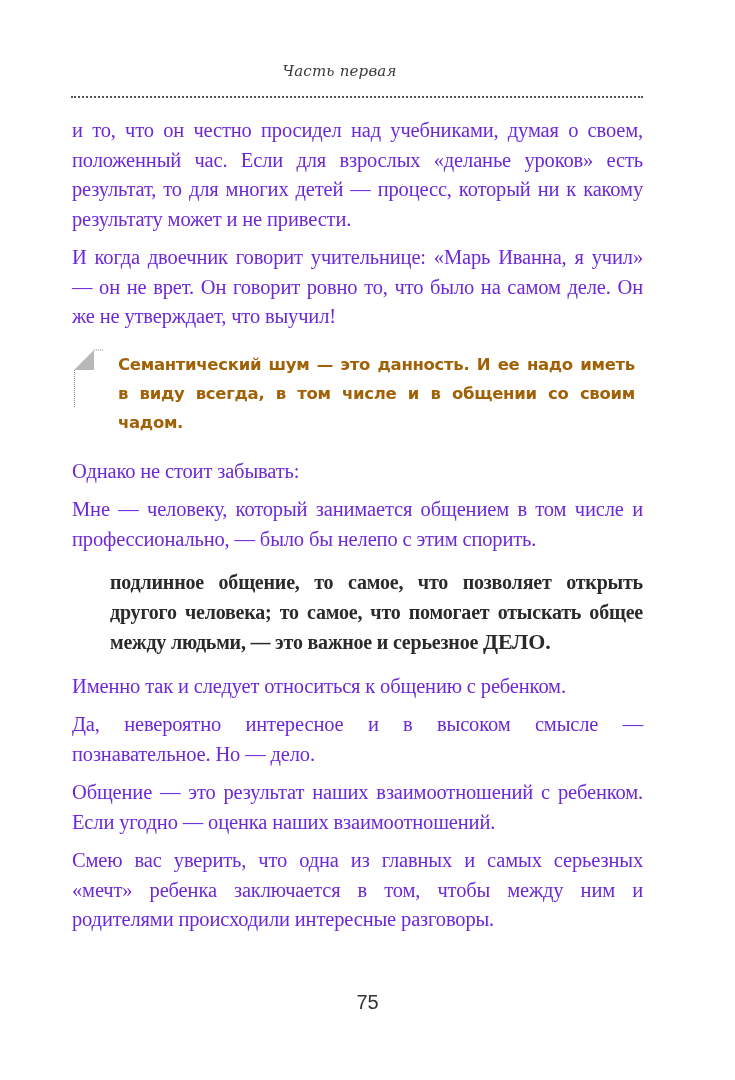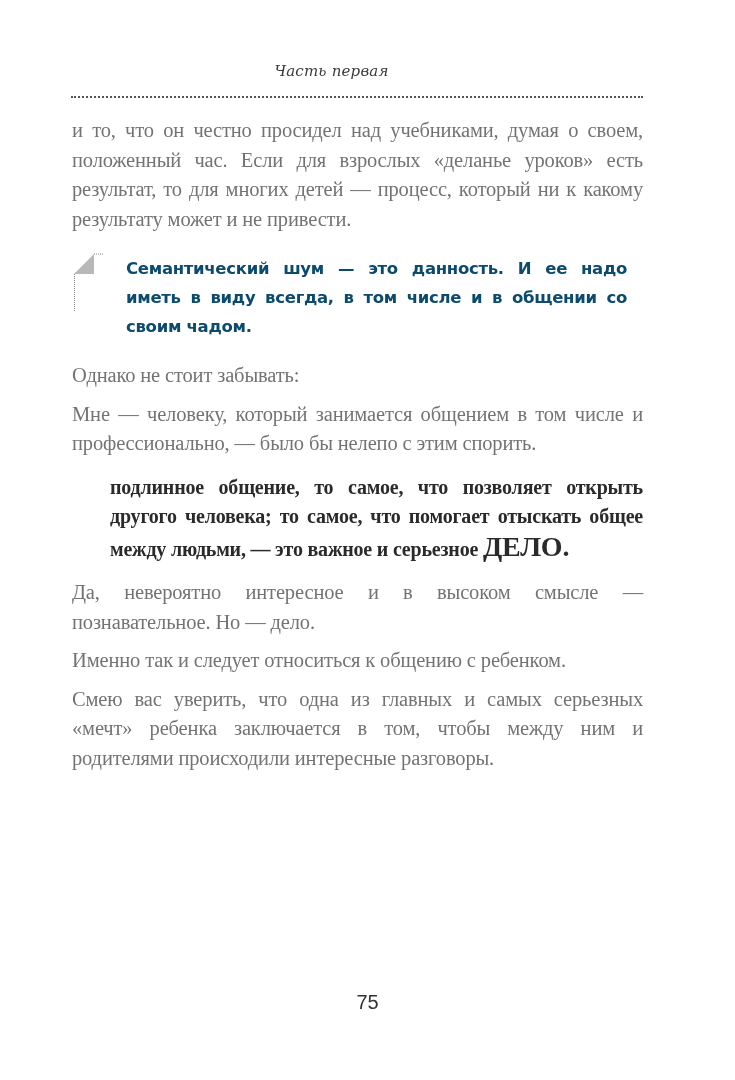--- a/index.html
+++ b/index.html
@@ -10,21 +10,21 @@
     body {
       width: 735px;
       height: 1080px;
       position: relative;
       overflow: hidden;
       color: #2b2b2b;
     }
     .running-head {
       position: absolute;
       top: 62px;
-      left: 0;
+      left: 8px;
       width: 663px;
       text-align: center;
       font-family: "DejaVu Serif", serif;
       font-style: italic;
       font-size: 15px;
       color: #3a3a3a;
       letter-spacing: 0.2px;
     }
     .head-rule {
       position: absolute;
@@ -40,61 +40,61 @@
       left: 72px;
       width: 571px;
     }
     p.body {
       margin: 0 0 9px 0;
       font-family: "Liberation Serif", serif;
       font-size: 20.5px;
       line-height: 29.5px;
       text-align: justify;
       text-align-last: left;
-      color: #737373;
+      color: #6d28d9;
       letter-spacing: -0.15px;
       hyphens: manual;
     }
     .callout {
       position: relative;
       margin: 14px 0 20px 0;
       padding-left: 38px;
     }
     .callout .fold {
       position: absolute;
       left: 2px;
       top: 0px;
       width: 30px;
       height: 62px;
     }
     .callout p {
-      margin: 16px;
+      margin: 8px;
       font-family: "DejaVu Sans", sans-serif;
       font-weight: bold;
       font-size: 16.5px;
       line-height: 29px;
-      color: #0c4a6e;
+      color: #a16207;
       letter-spacing: -0.3px;
       text-align: justify;
       text-align-last: left;
       padding-top: 4px;
     }
     .emph-block {
       margin: 14px 0 14px 38px;
       font-family: "Liberation Serif", serif;
       font-weight: bold;
       font-size: 20px;
       line-height: 29.5px;
       color: #2a2a2a;
       text-align: justify;
       text-align-last: left;
       letter-spacing: -0.2px;
     }
     .emph-block .caps {
-      font-size: 28px;
+      font-size: 22px;
     }
     .page-number {
       position: absolute;
       top: 991px;
       left: 0;
       width: 735px;
       text-align: center;
       font-family: Liberation Sans, sans-serif;
       font-size: 20px;
       color: #333;
@@ -102,36 +102,38 @@
   </style>
 </head>
 <body>
 
 <div class="running-head">Часть первая</div>
 <div class="head-rule"></div>
 
 <div class="page">
 
   <p class="body">и то, что он честно просидел над учебниками, думая о своем, положенный час. Если для взрослых «деланье уроков» есть результат, то для многих детей — процесс, который ни к какому результату может и не привести.</p>
+  <p class="body">И когда двоечник говорит учительнице: «Марь Иванна, я учил» — он не врет. Он говорит ровно то, что было на самом деле. Он же не утверждает, что выучил!</p>
 
   <div class="callout">
     <svg class="fold" viewBox="0 0 30 62">
       <polygon points="0,24 20,4 20,24" fill="#b8b8b8"></polygon>
       <line x1="20" y1="4" x2="30" y2="4" stroke="#888" stroke-width="1" stroke-dasharray="1,1"></line>
       <line x1="0.5" y1="24" x2="0.5" y2="62" stroke="#888" stroke-width="1" stroke-dasharray="1,1"></line>
     </svg>
     <p>Семантический шум — это данность. И ее надо иметь в виду всегда, в том числе и в общении со своим чадом.</p>
   </div>
 
   <p class="body">Однако не стоит забывать:</p>
   <p class="body">Мне — человеку, который занимается общением в том числе и профессионально, — было бы нелепо с этим спорить.</p>
 
   <div class="emph-block"><span>подлинное общение, то самое, что позволяет открыть другого человека; то самое, что помогает отыскать общее между людьми, — это важное и серьезное </span><span class="caps">ДЕЛО.</span></div>
 
+  <p class="body">Именно так и следует относиться к общению с ребенком.</p>
   <p class="body">Да, невероятно интересное и в высоком смысле — познавательное. Но — дело.</p>
-  <p class="body">Именно так и следует относиться к общению с ребенком.</p>
+  <p class="body">Общение — это результат наших взаимоотношений с ребенком. Если угодно — оценка наших взаимоотношений.</p>
 
 
   <p class="body">Смею вас уверить, что одна из главных и самых серьезных «мечт» ребенка заключается в том, чтобы между ним и родителями происходили интересные разговоры.</p>
 
 </div>
 
 <div class="page-number">75</div>
 
 </body></html>

